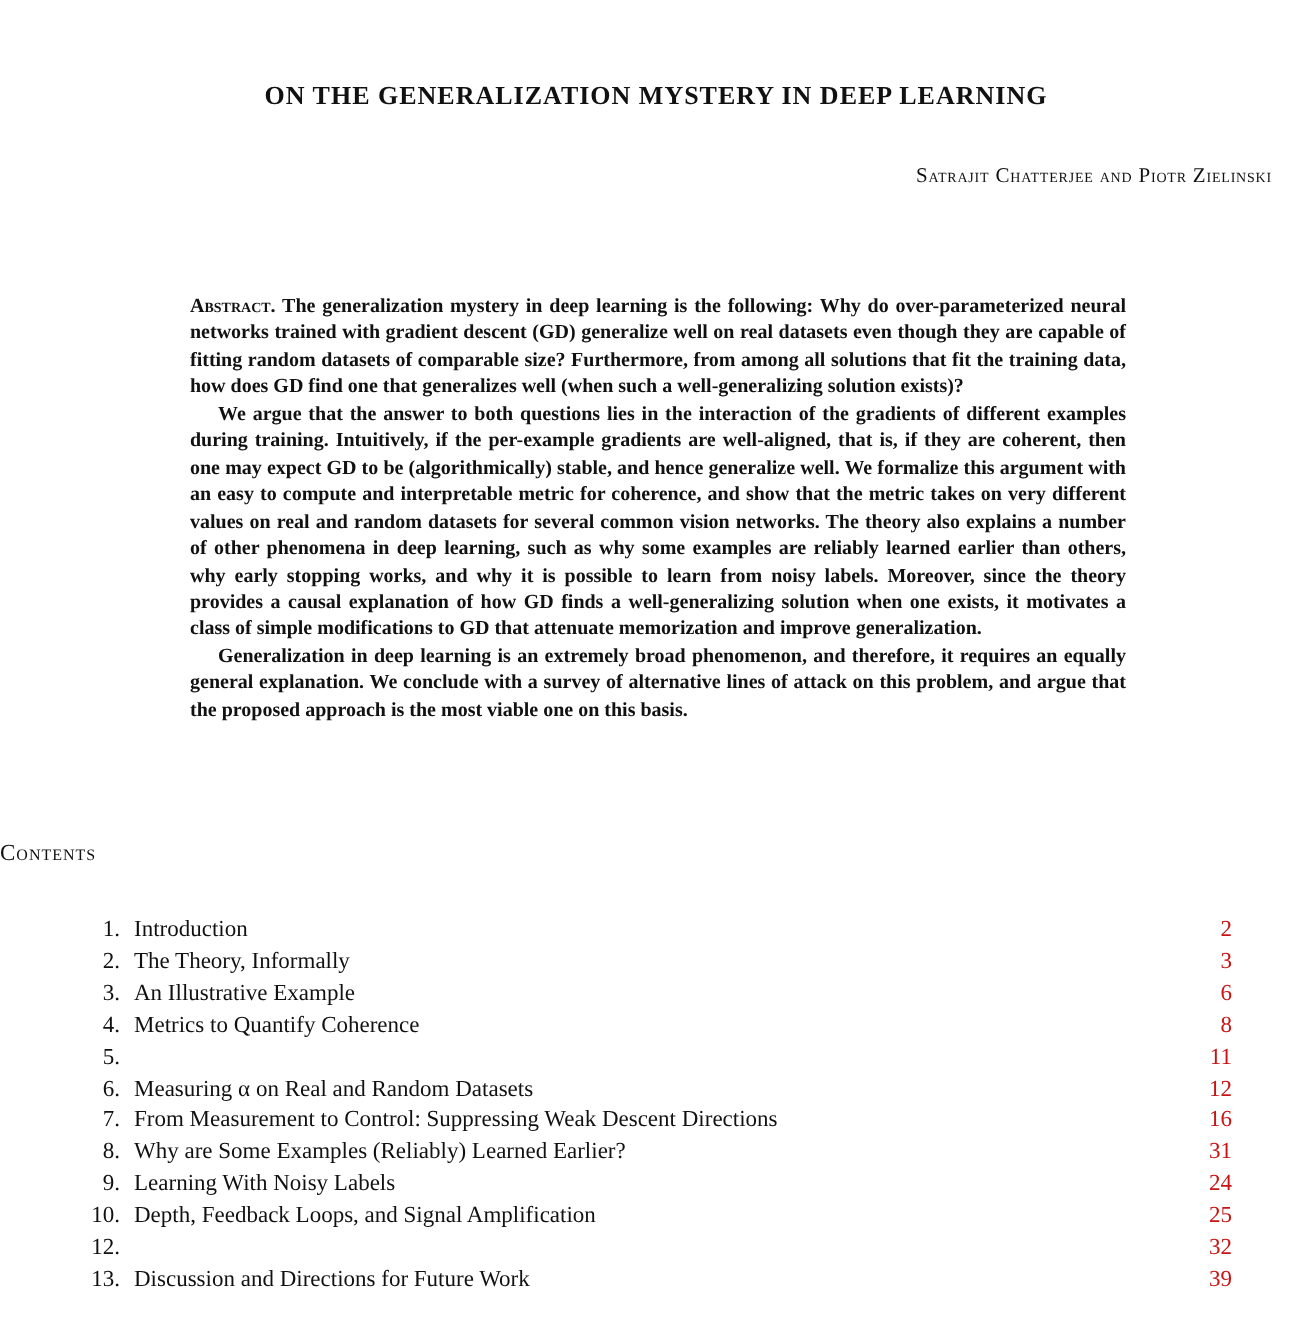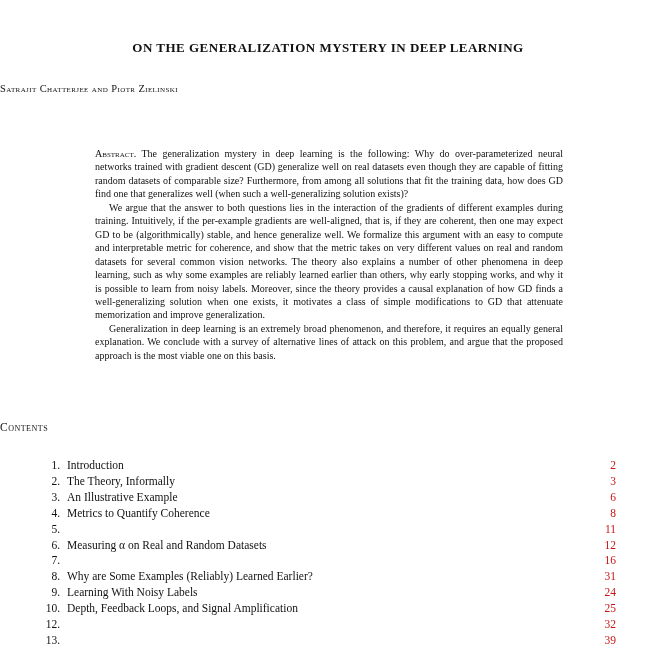--- a/index.html
+++ b/index.html
@@ -27,33 +27,34 @@
     text-align: center;
     font-weight: 700;
     font-size: 13px;
     letter-spacing: 0.5px;
   }
   .paper-authors {
     position: absolute;
     top: 83px;
     left: 0;
     width: 636px;
-    text-align: left;
+    text-align: right;
     font-variant: small-caps;
     font-size: 10.5px;
     letter-spacing: 0.4px;
   }
   .abstract {
     position: absolute;
     top: 147px;
     left: 95px;
     width: 468px;
     font-size: 10px;
     line-height: 13.45px;
     text-align: justify;
+    font-weight: bold;
   }
   .abstract p {
     margin: 0;
     padding: 0;
   }
   .abstract p.indent {
     text-indent: 14px;
   }
   .abstract-label {
     font-variant: small-caps;
@@ -154,20 +155,21 @@
 
     <div class="toc-row">
       <span class="toc-num">6.</span>
       <span class="toc-title">Measuring α on Real and Random Datasets</span>
       <span class="toc-fill"></span>
       <span class="toc-page">12</span>
     </div>
 
     <div class="toc-row">
       <span class="toc-num">7.</span>
+      <span class="toc-title">From Measurement to Control: Suppressing Weak Descent Directions</span>
       <span class="toc-fill"></span>
       <span class="toc-page">16</span>
     </div>
 
     <div class="toc-row">
       <span class="toc-num">8.</span>
       <span class="toc-title">Why are Some Examples (Reliably) Learned Earlier?</span>
       <span class="toc-fill"></span>
       <span class="toc-page">31</span>
     </div>
@@ -188,19 +190,20 @@
 
 
     <div class="toc-row">
       <span class="toc-num">12.</span>
       <span class="toc-fill"></span>
       <span class="toc-page">32</span>
     </div>
 
     <div class="toc-row">
       <span class="toc-num">13.</span>
+      <span class="toc-title">Discussion and Directions for Future Work</span>
       <span class="toc-fill"></span>
       <span class="toc-page">39</span>
     </div>
 
   </div>
 
 </div>
 
 </body></html>

